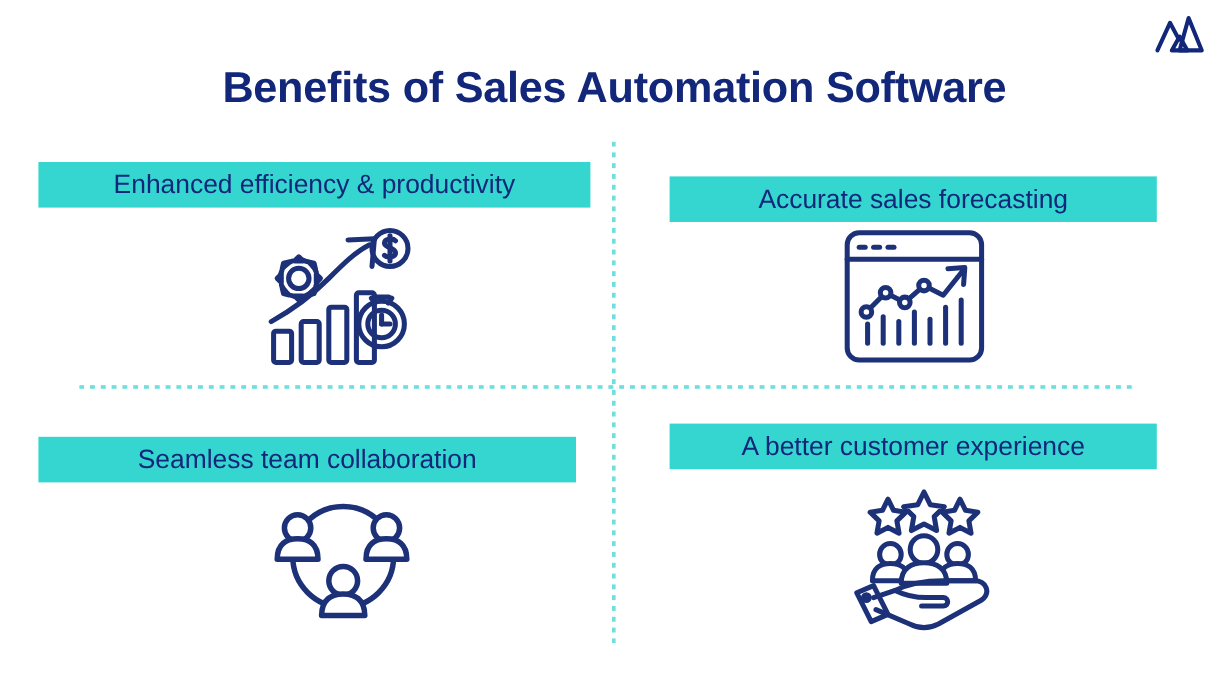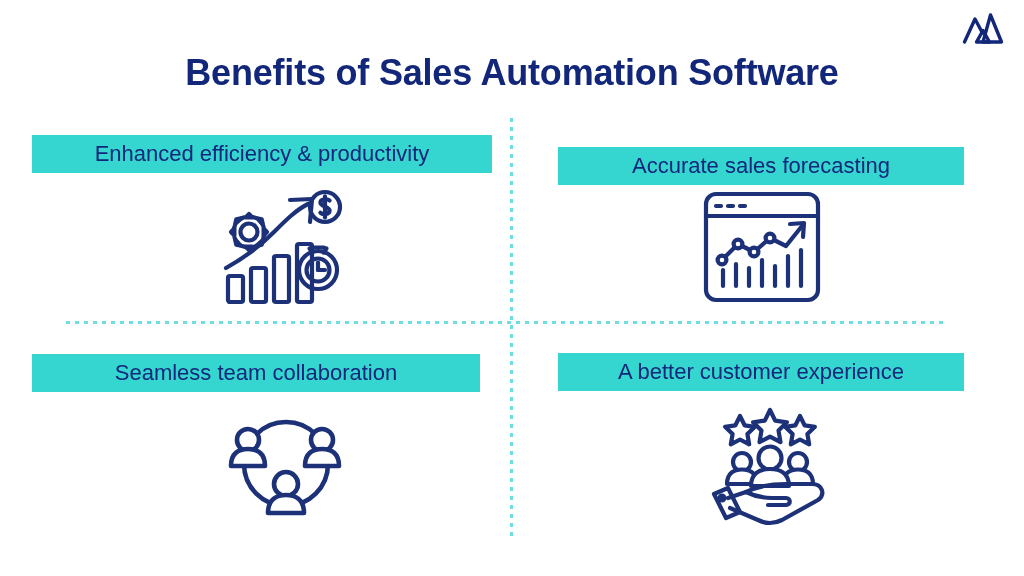--- a/index.html
+++ b/index.html
@@ -73,21 +73,21 @@
     font-size: 22px;
     font-weight: normal;
     display: flex;
     align-items: center;
     justify-content: center;
     white-space: nowrap;
     height: 38px;
   }
   #banner-0 { left: 32px;  top: 135px; width: 460px; }
   #banner-1 { left: 558px; top: 135px; width: 406px; margin-top: 12px; }
-  #banner-2 { left: 32px;  top: 354px; width: 448px; }
+  #banner-2 { left: 32px;  top: 364px; width: 448px; }
   #banner-3 { left: 558px; top: 353px; width: 406px; justify-content: center; }
 
   
   .icon-wrap {
     position: absolute;
     display: flex;
     align-items: center;
     justify-content: center;
   }
   #icon-0 { left: 222px; top: 188px; width: 128px; height: 118px; }

